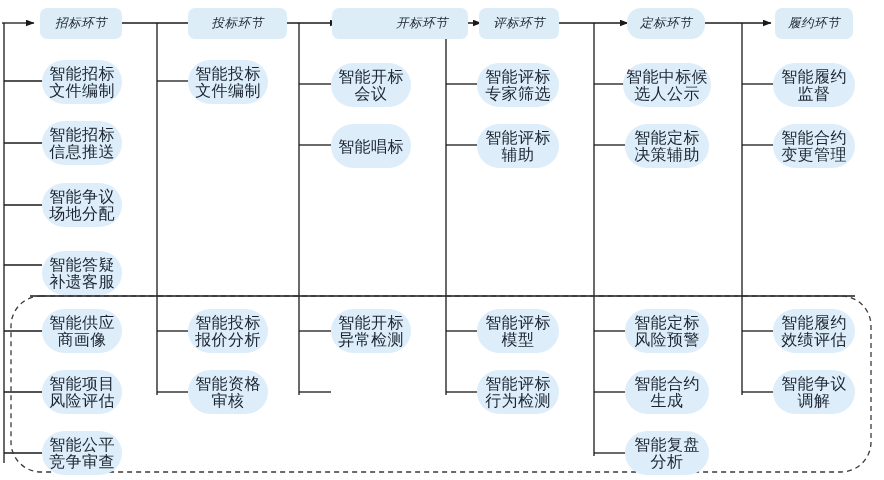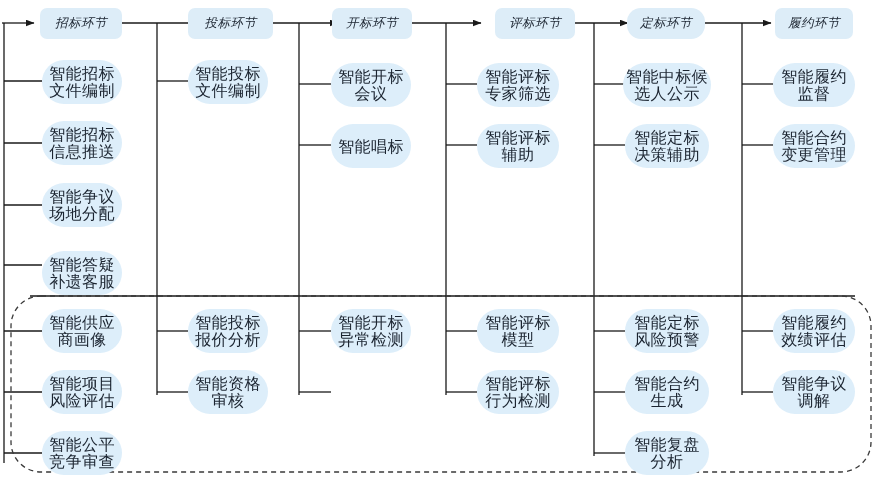--- a/index.html
+++ b/index.html
@@ -129,56 +129,56 @@
   </div>
   <div class="pill" style="left:42px;top:309px;width:80px;height:44px;">
     <span>智能供应</span>
     <span>商画像</span>
   </div>
   <div class="pill" style="left:42px;top:431px;width:80px;height:44px;">
     <span>智能公平</span>
     <span>竞争审查</span>
   </div>
 
-  <div class="phase-box" style="left:188px;top:8px;width:85px;">
+  <div class="phase-box" style="left:188px;top:8px;width:99px;">
     <span>投标环节</span>
   </div>
 
   <div class="pill" style="left:188px;top:60px;width:80px;height:44px;">
     <span>智能投标</span>
     <span>文件编制</span>
   </div>
 
   <div class="pill" style="left:188px;top:309px;width:80px;height:44px;">
     <span>智能投标</span>
     <span>报价分析</span>
   </div>
   <div class="pill" style="left:188px;top:370px;width:80px;height:44px;">
     <span>智能资格</span>
     <span>审核</span>
   </div>
 
-  <div class="phase-box" style="left:332px;top:8px;width:80px;">
+  <div class="phase-box" style="left:332px;top:8px;width:92px;padding-left:44px;">
     <span>开标环节</span>
   </div>
 
   <div class="pill" style="left:331px;top:63px;width:80px;height:44px;">
     <span>智能开标</span>
     <span>会议</span>
   </div>
   <div class="pill" style="left:331px;top:124px;width:80px;height:44px;">
     <span>智能唱标</span>
   </div>
 
   <div class="pill" style="left:331px;top:309px;width:80px;height:44px;">
     <span>智能开标</span>
     <span>异常检测</span>
   </div>
 
-  <div class="phase-box" style="left:479px;top:8px;width:80px;margin-left:16px;">
+  <div class="phase-box" style="left:479px;top:8px;width:80px;">
     <span>评标环节</span>
   </div>
 
   <div class="pill" style="left:477px;top:63px;width:82px;height:44px;">
     <span>智能评标</span>
     <span>专家筛选</span>
   </div>
   <div class="pill" style="left:477px;top:124px;width:82px;height:44px;">
     <span>智能评标</span>
     <span>辅助</span>

